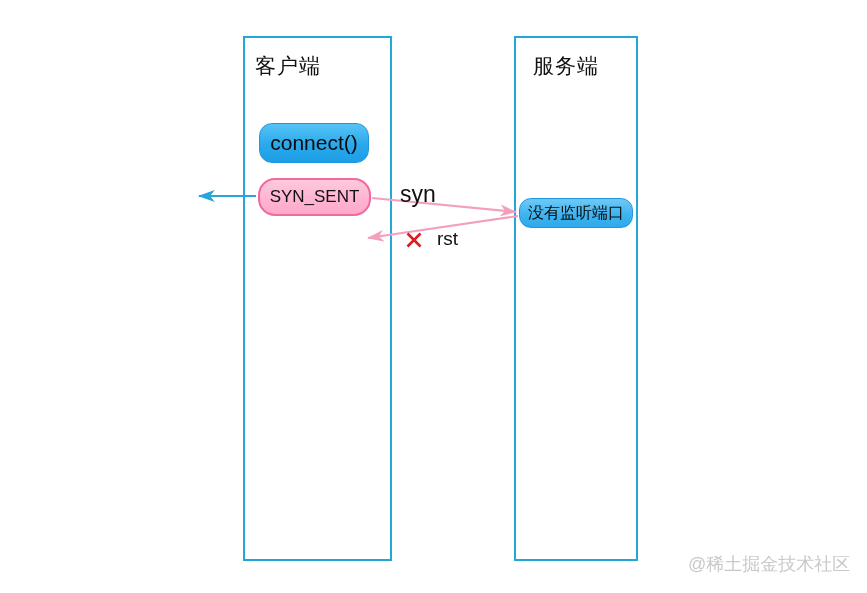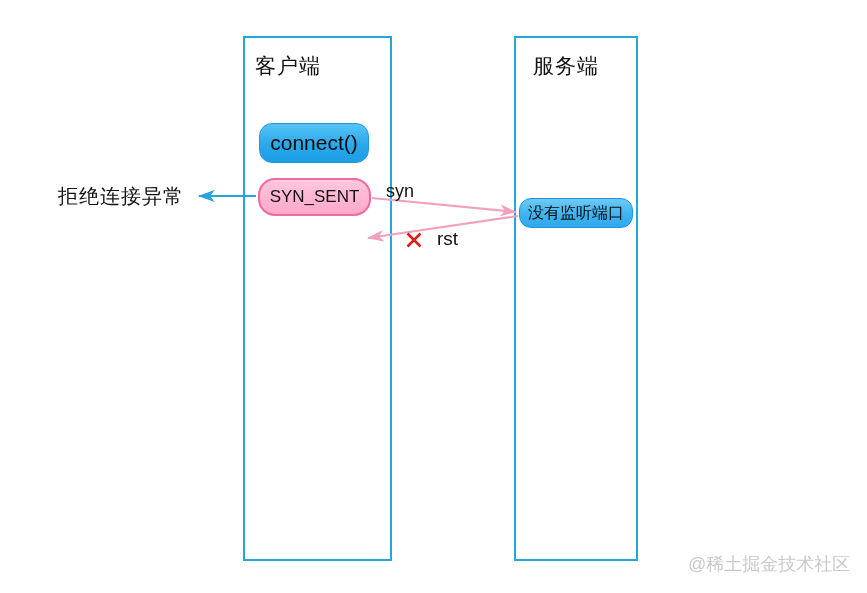--- a/index.html
+++ b/index.html
@@ -82,21 +82,21 @@
     font-size: 16px;
   }
 
   
   .free-label {
     position: absolute;
     white-space: nowrap;
     color: #111111;
   }
   #refused-label { left: 58px; top: 183px; font-size: 20px; letter-spacing: 1px; }
-  #syn-label { left: 386px; top: 181px; font-size: 18px; }
+  #syn-label { left: 400px; top: 181px; font-size: 23px; }
   #rst-label { left: 437px; top: 228px; font-size: 19px; }
 
   #watermark {
     position: absolute;
     left: 688px;
     top: 552px;
     font-size: 18px;
     color: #c9c9c9;
     white-space: nowrap;
   }
@@ -138,21 +138,20 @@
 
     <line x1="256" y1="196" x2="199" y2="196" stroke="#29a3dc" stroke-width="2.1" marker-end="url(#blue-head)"></line>
   </svg>
 
   <div class="node" id="connect-node">connect()</div>
 
   <div class="node" id="syn-sent-node">SYN_SENT</div>
 
   <div class="node" id="no-listen-node">没有监听端口</div>
 
-  <div class="free-label" id="refused-label">拒绝连接异常</div>
 
   <div class="free-label" id="syn-label">syn</div>
 
   <div class="free-label" id="rst-label">rst</div>
 
   <svg style="position:absolute; left:404px; top:230px; width:20px; height:20px;" viewBox="0 0 20 20" xmlns="http://www.w3.org/2000/svg">
     <path d="M3.5,3.5 L16.5,16.5 M16.5,3.5 L3.5,16.5" stroke="#e01b1b" stroke-width="2.6" stroke-linecap="butt"></path>
   </svg>
 
   <div id="watermark">@稀土掘金技术社区</div>

